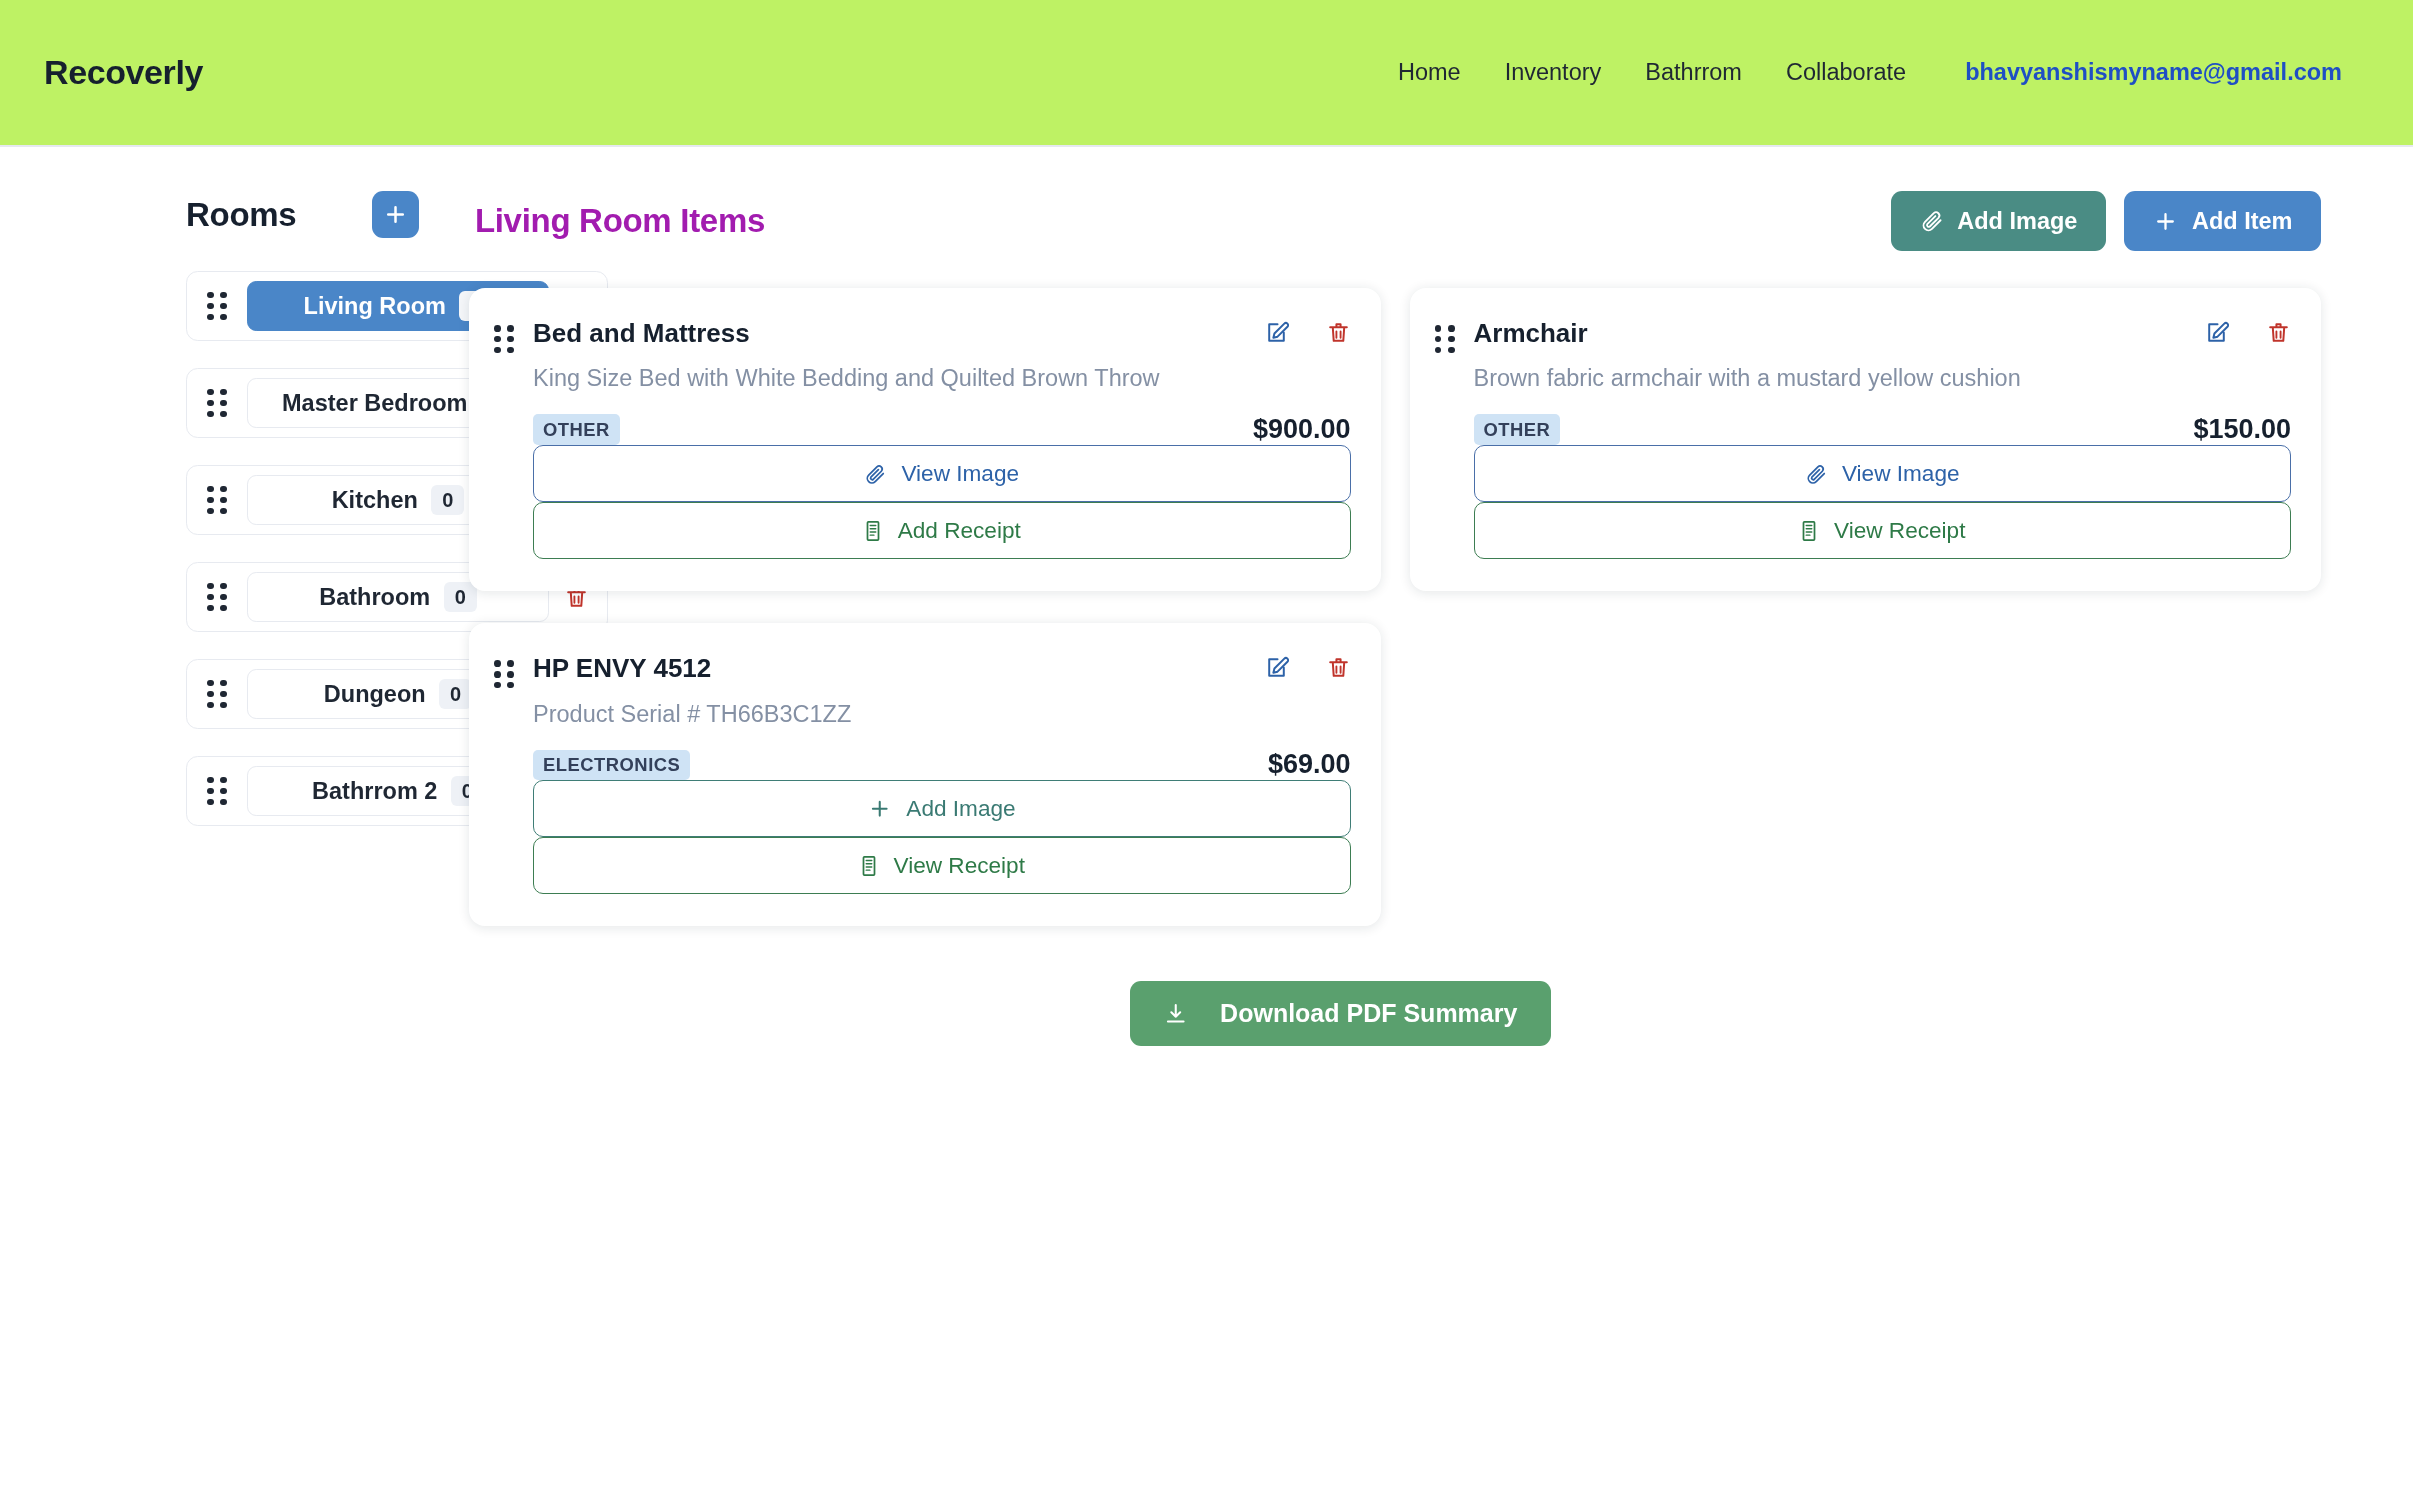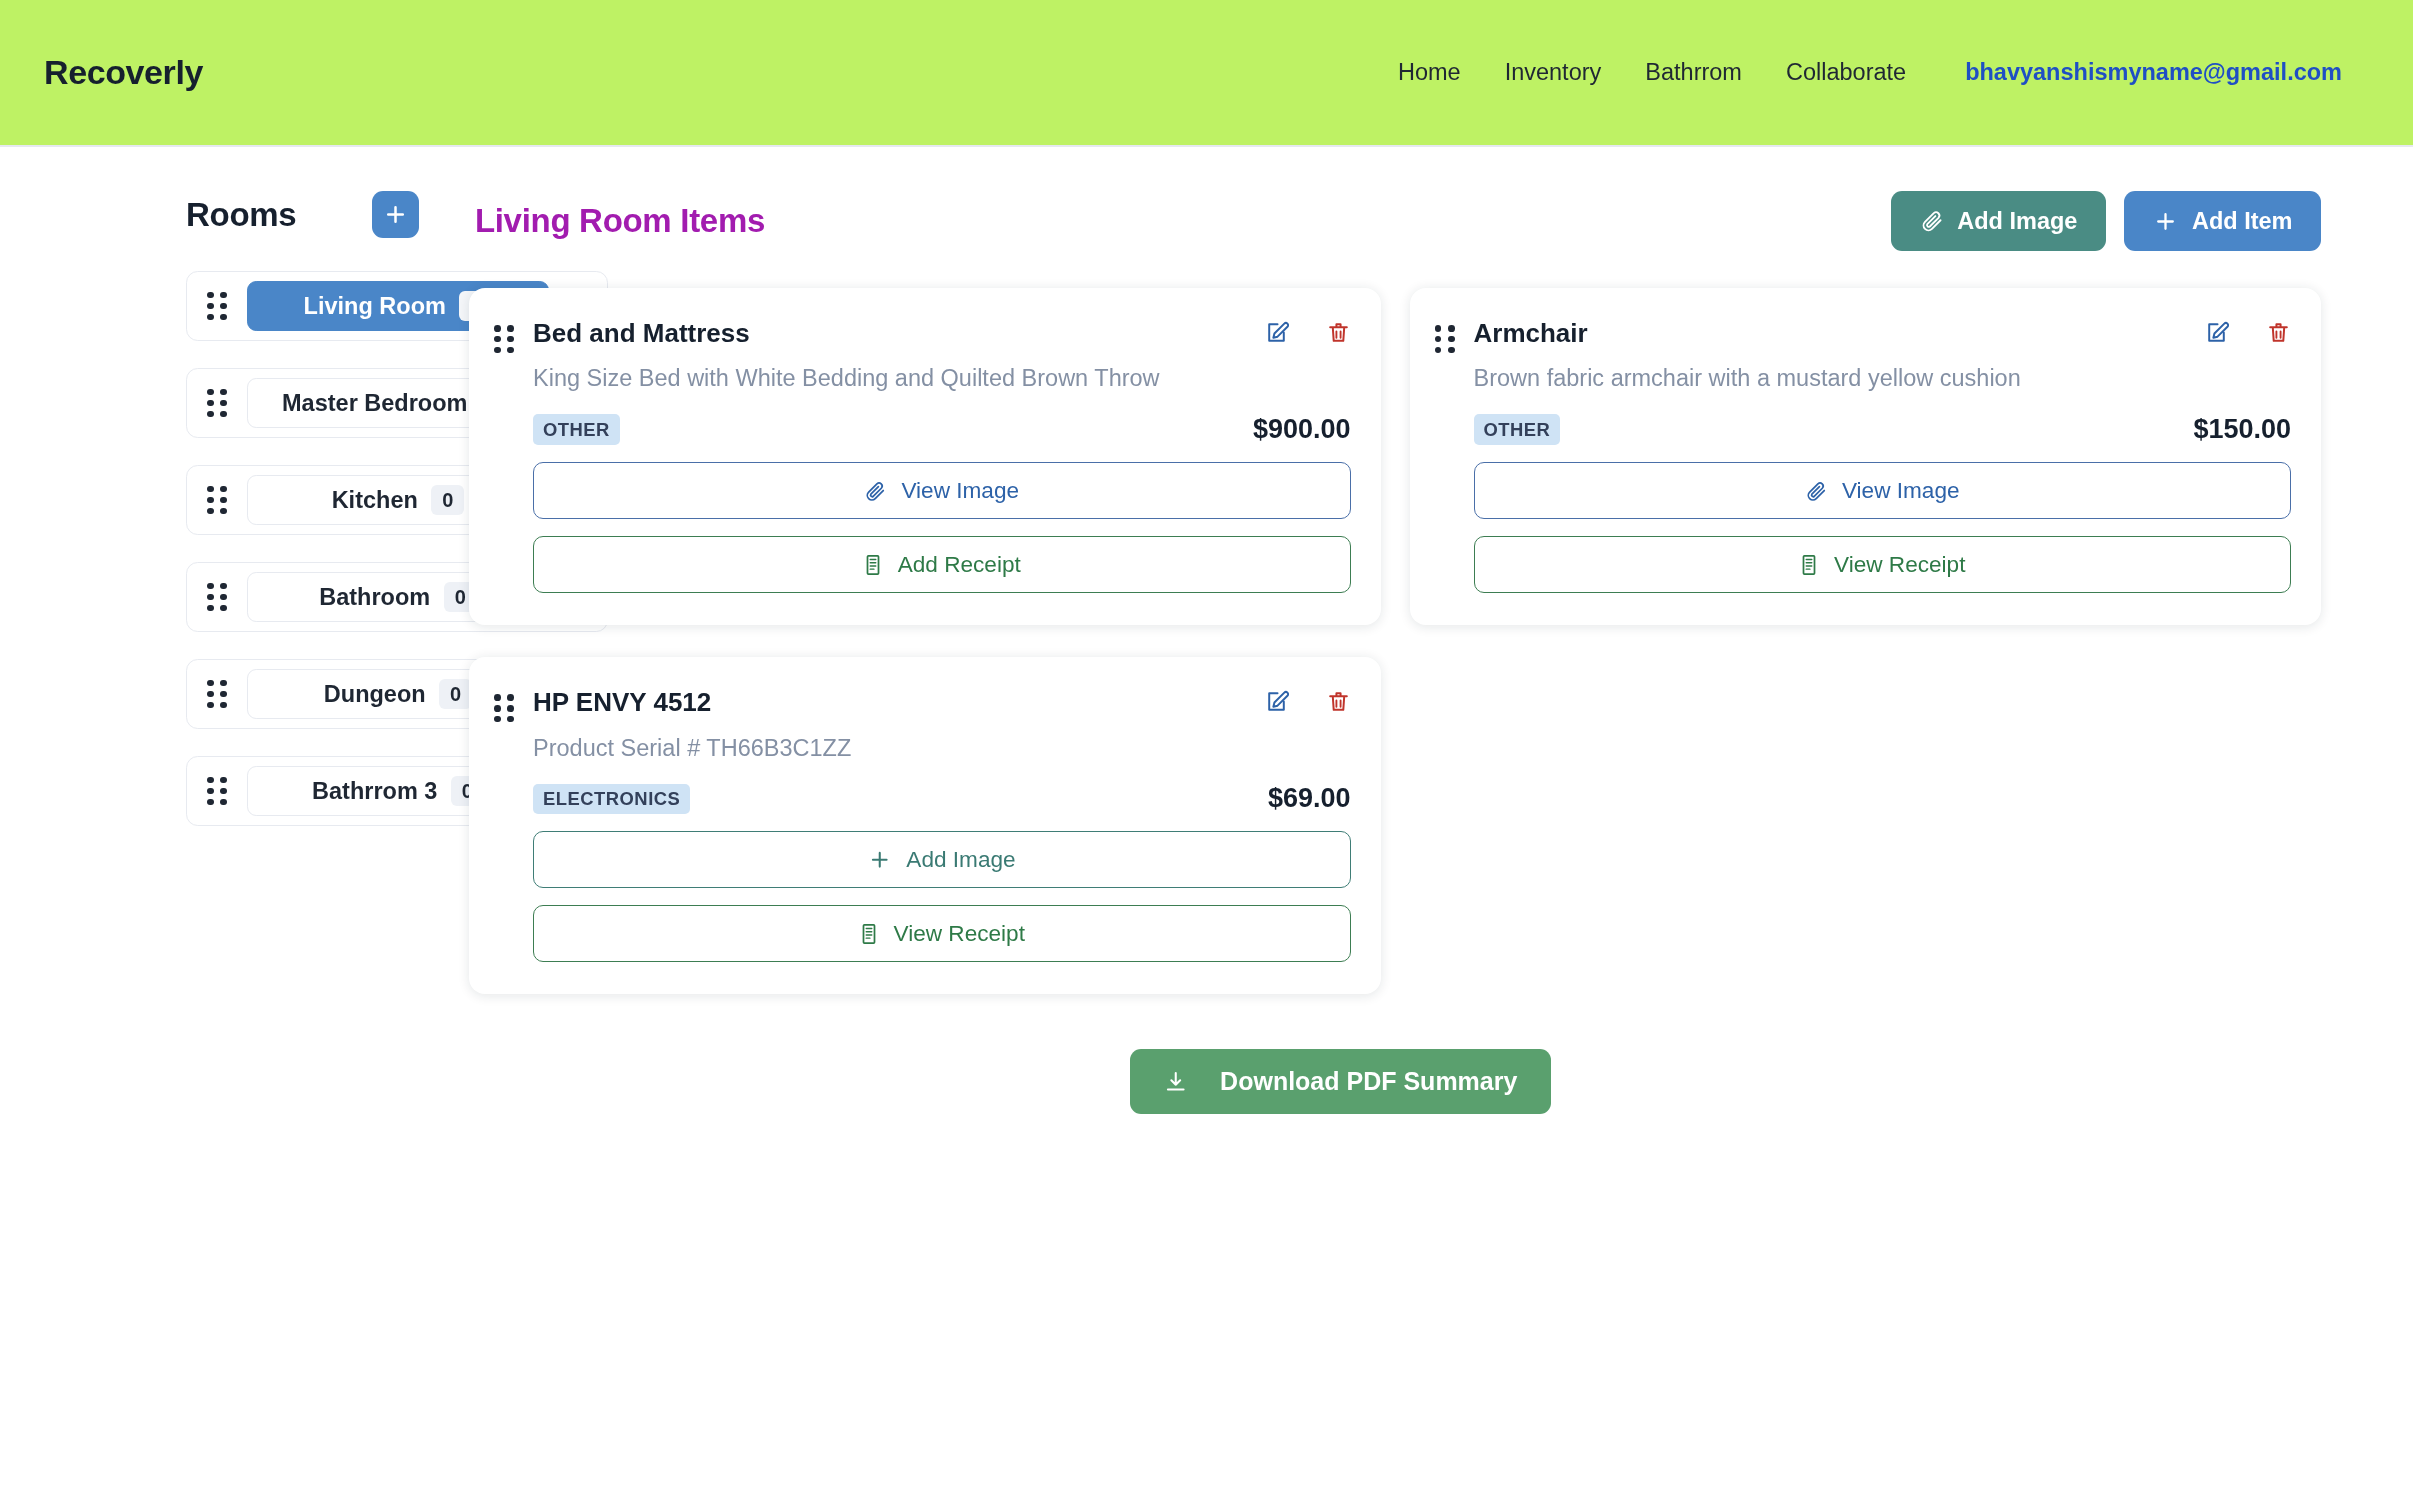--- a/index.html
+++ b/index.html
@@ -290,21 +290,20 @@
     height: 57px;
     border-radius: 10px;
     background: #ffffff;
     display: flex;
     align-items: center;
     justify-content: center;
     gap: 15px;
     font-size: 22.6px;
     font-weight: 400;
     cursor: pointer;
-    margin-top: 17px;
   }
   .cb-blue { border: 1.7px solid #4a6fa8; color: #2d62a8; }
   .cb-green { border: 1.7px solid #3d7d52; color: #2e7a47; text-align: right; }
   .cb-teal { border: 1.7px solid #3f7d76; color: #3a7a73; }
 
   .footer-actions {
     display: flex;
     justify-content: center;
     margin-top: 55px;
     padding-right: 109px;
@@ -453,21 +452,21 @@
         <div class="room-row">
           <span class="drag-dots">
             <i></i>
             <i></i>
             <i></i>
             <i></i>
             <i></i>
             <i></i>
           </span>
           <button class="room-pill">
-            <span>Bathrrom 3</span>
+            <span>Bathrrom 2</span>
             <span class="room-count">0</span>
           </button>
           <button class="trash-btn">
             <svg width="25" height="25" viewBox="0 0 24 24" fill="none">
               <path d="M4 7h16M10 4h4v3h-4zM6.5 7l.9 13h9.2l.9-13" stroke="#c0342b" stroke-width="1.9" stroke-linecap="round" stroke-linejoin="round"></path>
               <path d="M10 11v6M14 11v6" stroke="#c0342b" stroke-width="1.8" stroke-linecap="round"></path>
             </svg>
           </button>
         </div>
       </div>

